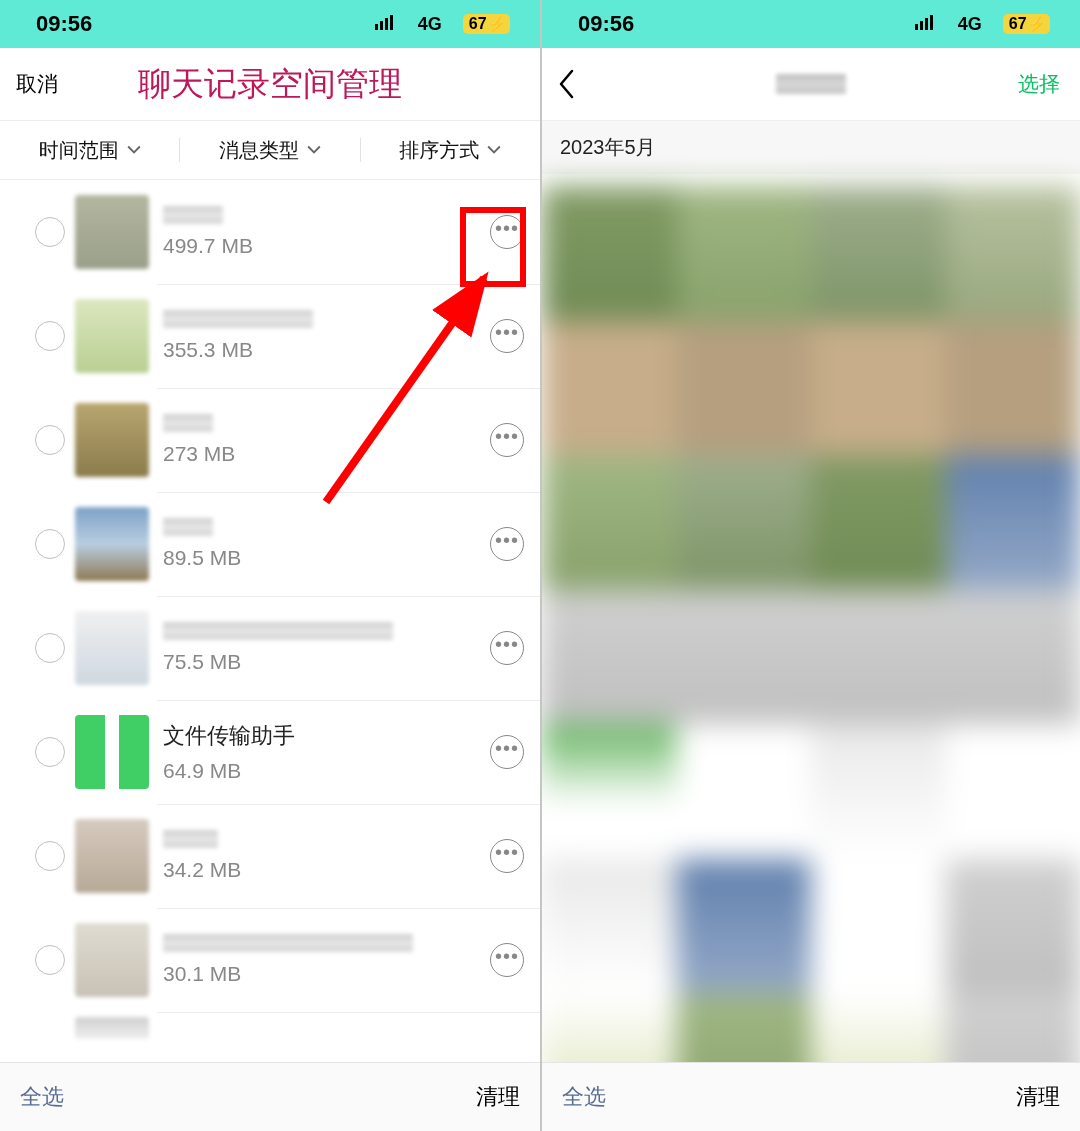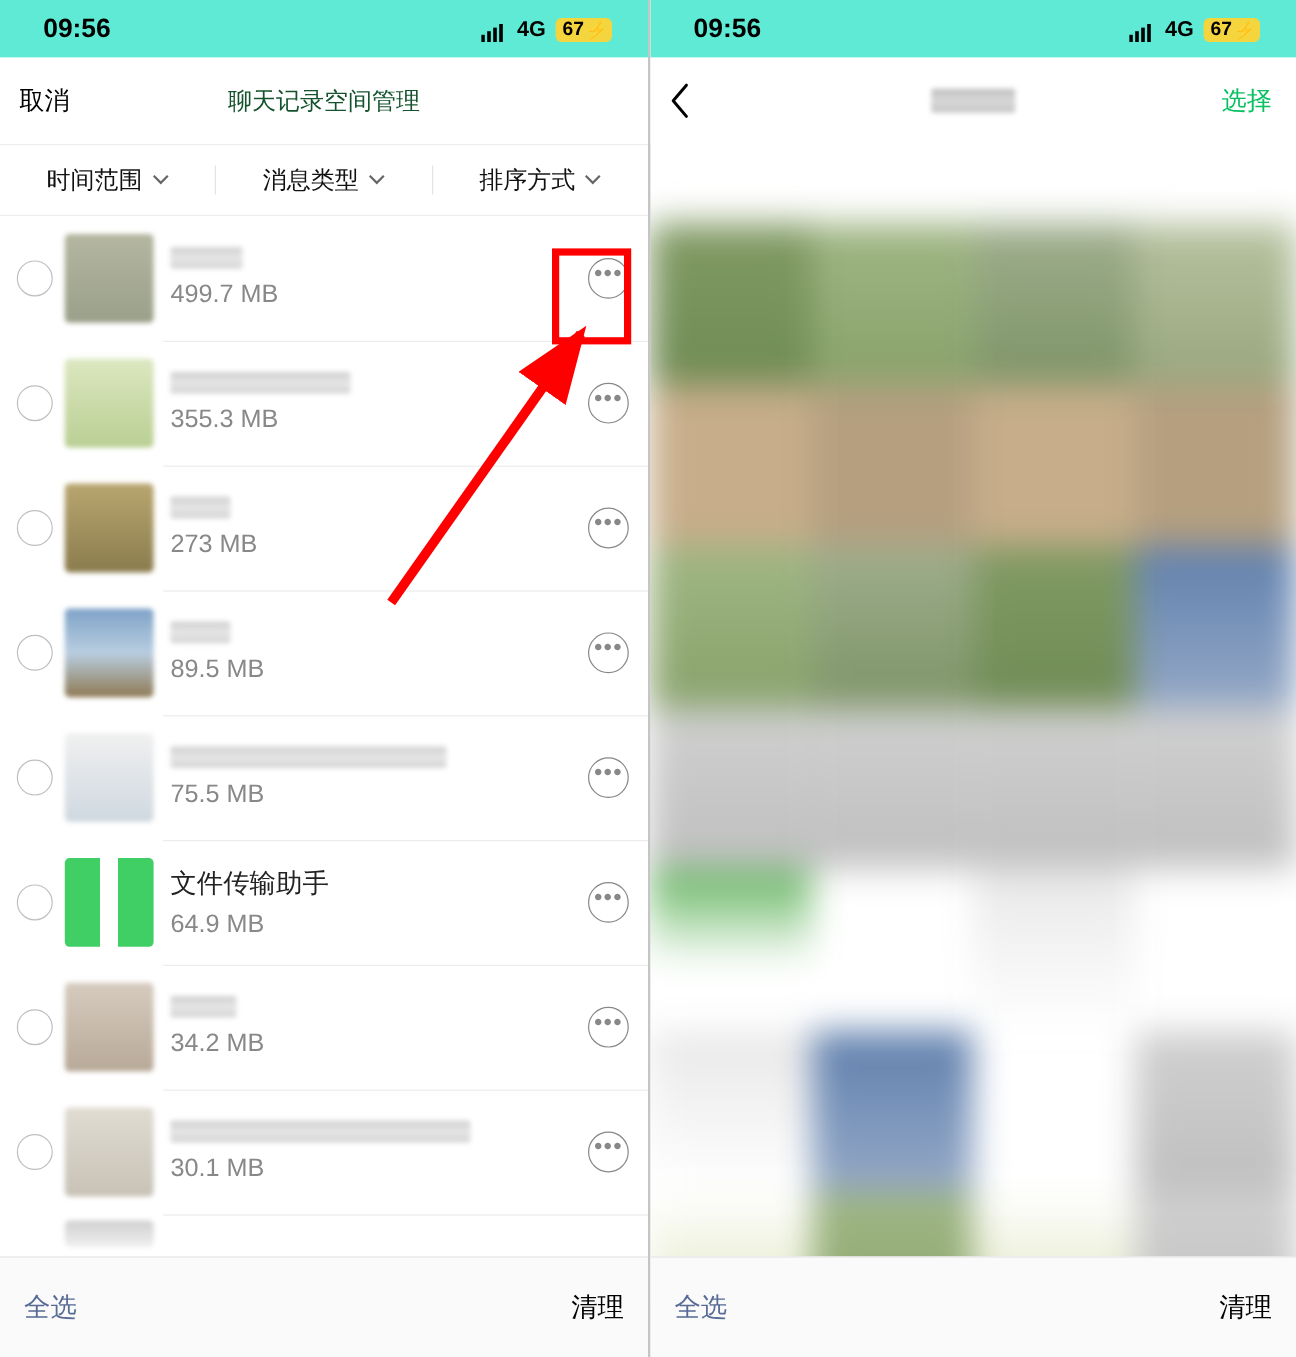--- a/index.html
+++ b/index.html
@@ -24,21 +24,21 @@
   .status-bar {
     height: 48px;
     display: flex;
     align-items: center;
     justify-content: space-between;
     padding: 0 30px 0 36px;
     font-size: 22px;
     font-weight: 600;
     background: #5eead4;
   }
-  .status-right { display: flex; align-items: flex-end; gap: 8px; }
+  .status-right { display: flex; align-items: flex-start; gap: 21px; }
   .status-right .sig, .status-right .net, .status-right .bat { display: inline-block; }
   .sig svg, .bat svg { display: block; }
   .net { font-size: 18px; font-weight: 600; }
   .bat-box {
     display: inline-flex; align-items: center; gap: 2px;
     background: #f5d53d; border-radius: 5px; padding: 1px 4px 1px 6px;
     font-size: 16px; font-weight: 700;
   }
   .bat-box .bolt { font-size: 14px; }
 
@@ -52,23 +52,23 @@
     background: #fff;
   }
   .nav .left, .nav .right {
     position: absolute; top: 0; height: 100%;
     display: flex; align-items: center;
     font-size: 21px;
   }
   .nav .left  { left: 16px; }
   .nav .right { right: 20px; }
   .nav-title {
-    font-size: 20px;
+    font-size: 33px;
     font-weight: 500;
-    color: #14532d;
+    color: #be185d;
   }
   .nav-cancel { color: #000; font-size: 22px; }
   .nav-select { color: #07c160; font-size: 21px; }
   .nav-back svg { display: block; }
   .nav-blur {
     width: 70px; height: 20px;
     background: linear-gradient(#bfbfbf 0%, #d8d8d8 50%, #c5c5c5 100%);
     filter: blur(2px);
     border-radius: 2px;
   }
@@ -88,21 +88,21 @@
     align-items: center;
     justify-content: center;
     gap: 8px;
     font-size: 20px;
     color: #111;
   }
   .filter-sep { width: 1px; height: 24px; background: #e2e2e2; }
   .chev { width: 14px; height: 14px; }
 
   
-  .list { background: #fff; }
+  .list { background: #fff; padding-left: 21px; }
   .row {
     height: 104px;
     display: flex;
     align-items: center;
     padding: 0 16px 0 10px;
     position: relative;
   }
   .row + .row::before {
     content: ""; position: absolute; left: 136px; right: 0; top: 0;
     height: 1px; background: #ececec;
@@ -147,21 +147,21 @@
     position: absolute; border: 6px solid #f00;
     width: 66px; height: 80px;
     pointer-events: none;
   }
   .arrow-svg { position: absolute; pointer-events: none; }
 
   
   .bottom-bar {
     position: absolute;
     bottom: 0; left: 0; right: 0;
-    height: 84px;
+    height: 69px;
     background: #fafafa;
     border-top: 1px solid #e5e5e5;
     display: flex; align-items: center; justify-content: space-between;
     padding: 0 20px;
     font-size: 22px;
   }
   .select-all { color: #576b95; }
   .cleanup { color: #000000; }
 
   
@@ -404,20 +404,21 @@
   <div class="nav">
     <div class="left nav-back">
       <svg width="18" height="30" viewBox="0 0 18 30">
           <path d="M14 2 L3 15 L14 28" stroke="#000" stroke-width="2.5" fill="none" stroke-linecap="round" stroke-linejoin="round"></path>
         </svg>
     </div>
     <div class="nav-blur"></div>
     <div class="right nav-select">选择</div>
   </div>
 
+  <div class="section-header">2023年5月</div>
 
   <div class="gallery-area">
     <div class="grow">
       <div class="gcell c1"></div>
       <div class="gcell c2"></div>
       <div class="gcell c3"></div>
       <div class="gcell c4"></div>
     </div>
     <div class="grow">
       <div class="gcell c5"></div>

